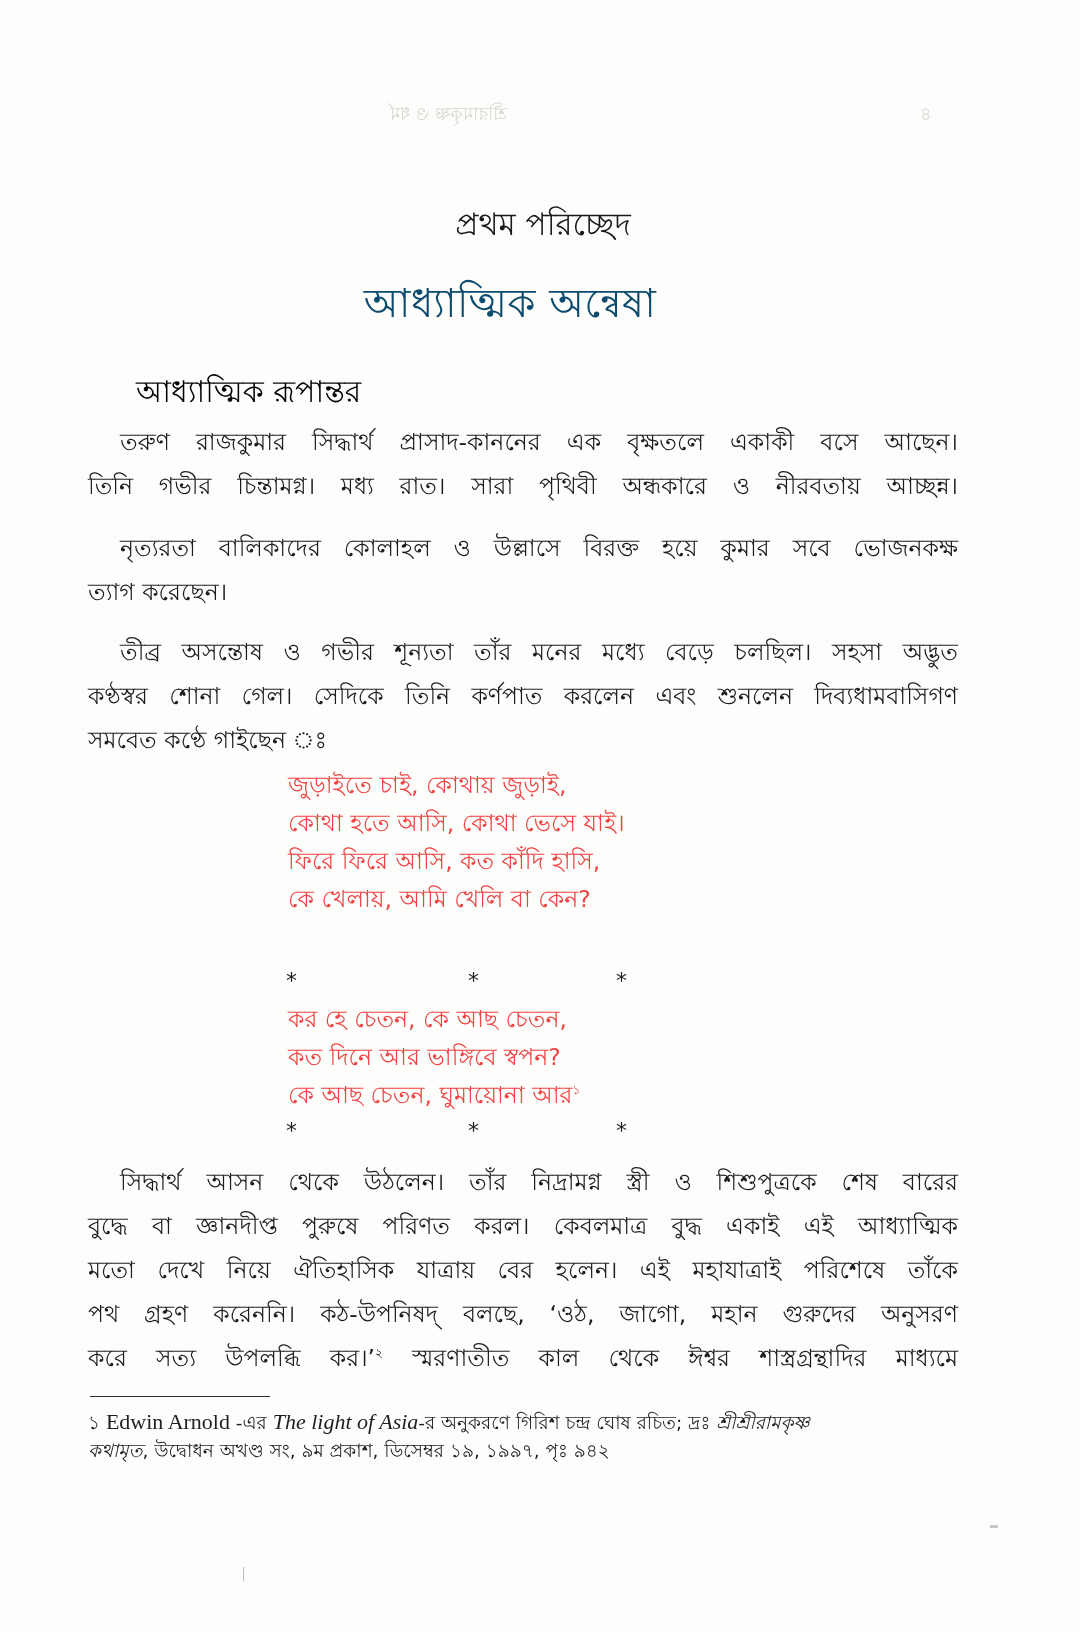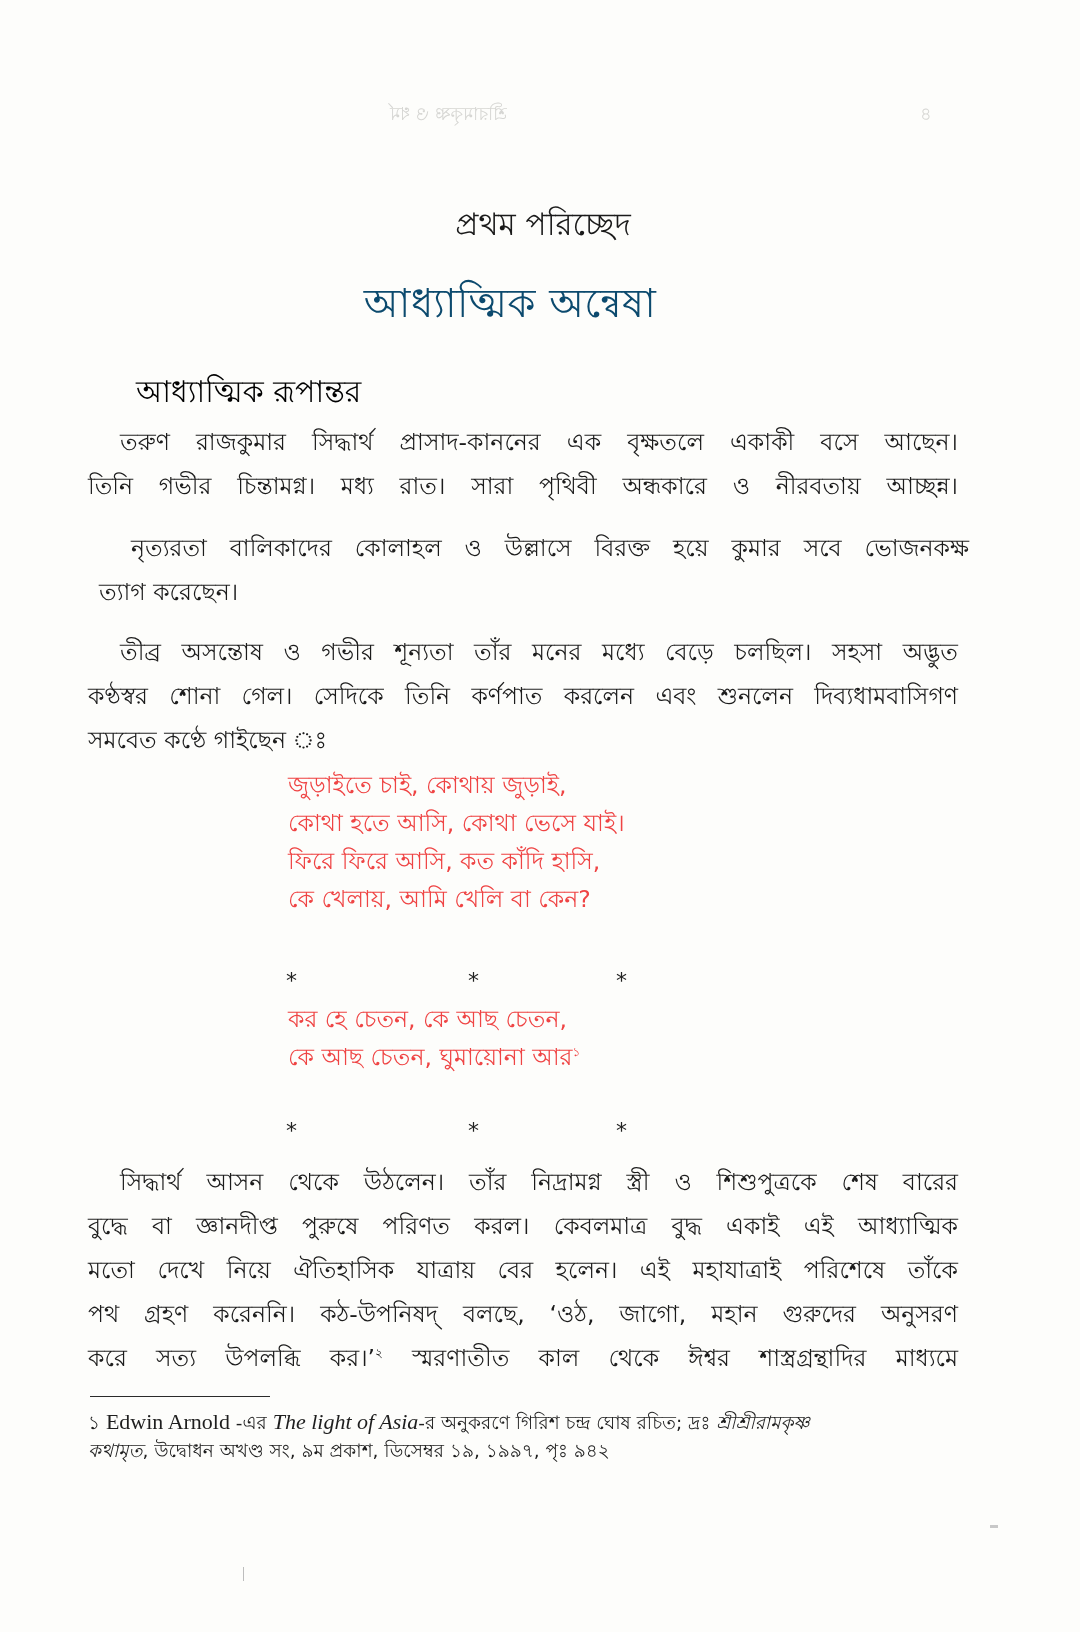--- a/index.html
+++ b/index.html
@@ -134,21 +134,21 @@
   <div class="chapter-label">প্রথম পরিচ্ছেদ</div>
   <div class="chapter-title">আধ্যাত্মিক অন্বেষা</div>
 
   <div class="section-heading">আধ্যাত্মিক রূপান্তর</div>
 
   <div class="para" style="top:420px;">
     <span class="line"><span class="indent"></span><span>তরুণ রাজকুমার সিদ্ধার্থ প্রাসাদ-কাননের এক বৃক্ষতলে একাকী বসে আছেন।</span></span>
     <span class="line">তিনি গভীর চিন্তামগ্ন। মধ্য রাত। সারা পৃথিবী অন্ধকারে ও নীরবতায় আচ্ছন্ন।</span>
   </div>
 
-  <div class="para" style="top:526px;margin-left:11px;">
+  <div class="para" style="top:526px;">
     <span class="line"><span class="indent"></span><span>নৃত্যরতা বালিকাদের কোলাহল ও উল্লাসে বিরক্ত হয়ে কুমার সবে ভোজনকক্ষ</span></span>
     <span class="line last">ত্যাগ করেছেন।</span>
   </div>
 
   <div class="para" style="top:630px;">
     <span class="line"><span class="indent"></span><span>তীব্র অসন্তোষ ও গভীর শূন্যতা তাঁর মনের মধ্যে বেড়ে চলছিল। সহসা অদ্ভুত</span></span>
     <span class="line">কণ্ঠস্বর শোনা গেল। সেদিকে তিনি কর্ণপাত করলেন এবং শুনলেন দিব্যধামবাসিগণ</span>
     <span class="line last">সমবেত কণ্ঠে গাইছেন ঃ</span>
   </div>
 
@@ -160,20 +160,21 @@
   </div>
 
   <div class="stars" style="top:968px;">
     <span style="left:0;">*</span>
     <span style="left:182px;">*</span>
     <span style="left:330px;">*</span>
   </div>
 
   <div class="poem" style="top:1000px;">
     <span class="pline">কর হে চেতন, কে আছ চেতন,</span>
+    <span class="pline">কত দিনে আর ভাঙ্গিবে স্বপন?</span>
     <span class="pline"><span>কে আছ চেতন, ঘুমায়োনা আর</span><sup>১</sup></span>
   </div>
 
   <div class="stars" style="top:1118px;">
     <span style="left:0;">*</span>
     <span style="left:182px;">*</span>
     <span style="left:330px;">*</span>
   </div>
 
   <div class="para" style="top:1160px;">

